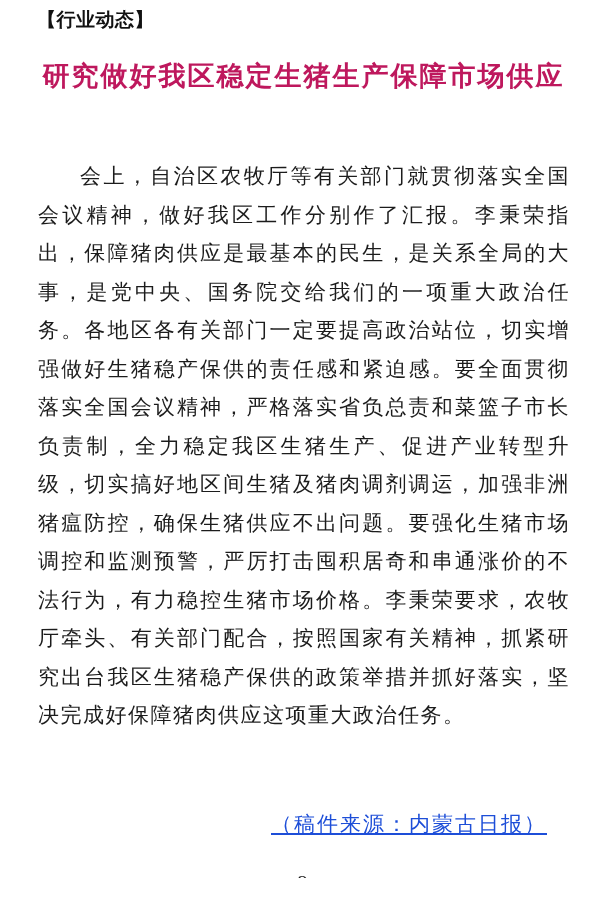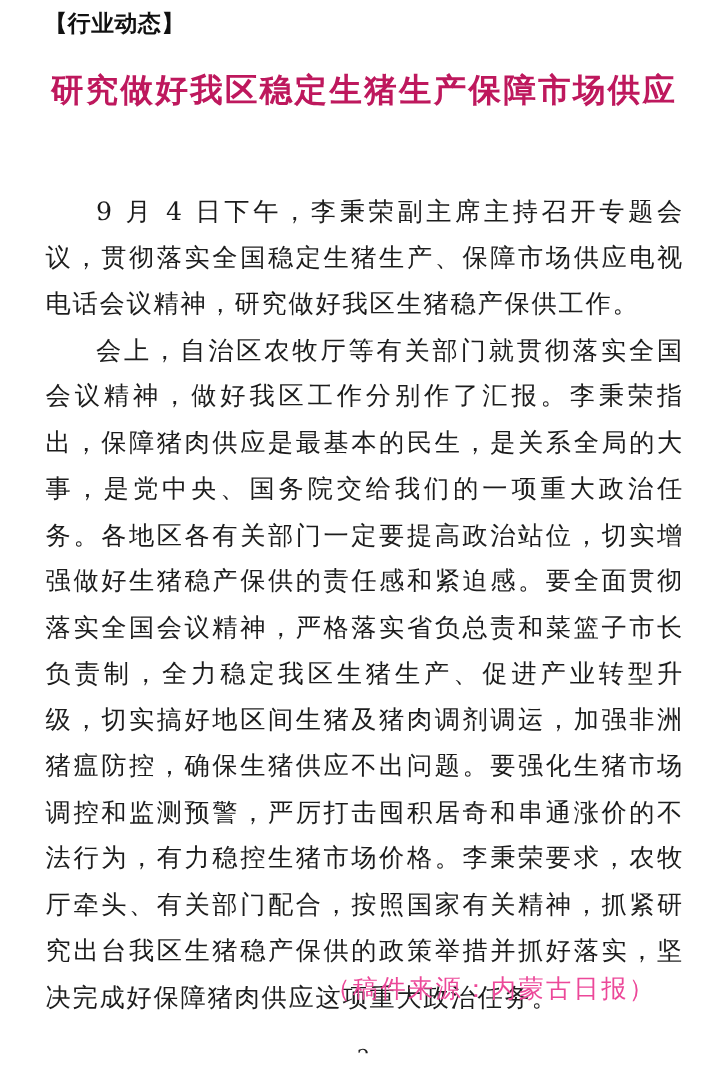--- a/index.html
+++ b/index.html
@@ -58,22 +58,23 @@
     margin: 0;
     padding: 0;
     text-indent: 2em;
   }
   .source-line {
     position: absolute;
     top: 810px;
     right: 60px;
     font-size: 21px;
     letter-spacing: 2px;
-    color: #ec4899;
+    color: #1d4ed8;
     white-space: nowrap;
+    text-decoration: underline;
   }
   .page-number {
     position: absolute;
     top: 872px;
     left: 0;
     width: 100%;
     text-align: center;
     font-size: 17px;
     letter-spacing: 1px;
     color: #1c1c1c;
@@ -84,21 +85,20 @@
 
 <div class="page">
 
   <div class="section-tag">【行业动态】</div>
 
   <div class="doc-title">
     <div class="title-line">研究做好我区稳定生猪生产保障市场供应</div>
   </div>
 
   <div class="body-text">
-    <p>9 月 4 日下午，李秉荣副主席主持召开专题会议，贯彻落实全国稳定生猪生产、保障市场供应电视电话会议精神，研究做好我区生猪稳产保供工作。</p>
     <p>会上，自治区农牧厅等有关部门就贯彻落实全国会议精神，做好我区工作分别作了汇报。李秉荣指出，保障猪肉供应是最基本的民生，是关系全局的大事，是党中央、国务院交给我们的一项重大政治任务。各地区各有关部门一定要提高政治站位，切实增强做好生猪稳产保供的责任感和紧迫感。要全面贯彻落实全国会议精神，严格落实省负总责和菜篮子市长负责制，全力稳定我区生猪生产、促进产业转型升级，切实搞好地区间生猪及猪肉调剂调运，加强非洲猪瘟防控，确保生猪供应不出问题。要强化生猪市场调控和监测预警，严厉打击囤积居奇和串通涨价的不法行为，有力稳控生猪市场价格。李秉荣要求，农牧厅牵头、有关部门配合，按照国家有关精神，抓紧研究出台我区生猪稳产保供的政策举措并抓好落实，坚决完成好保障猪肉供应这项重大政治任务。</p>
   </div>
 
   <div class="source-line">（稿件来源：内蒙古日报）</div>
 
   <div class="page-number">- 2 -</div>
 
 </div>
 
 </body></html>

